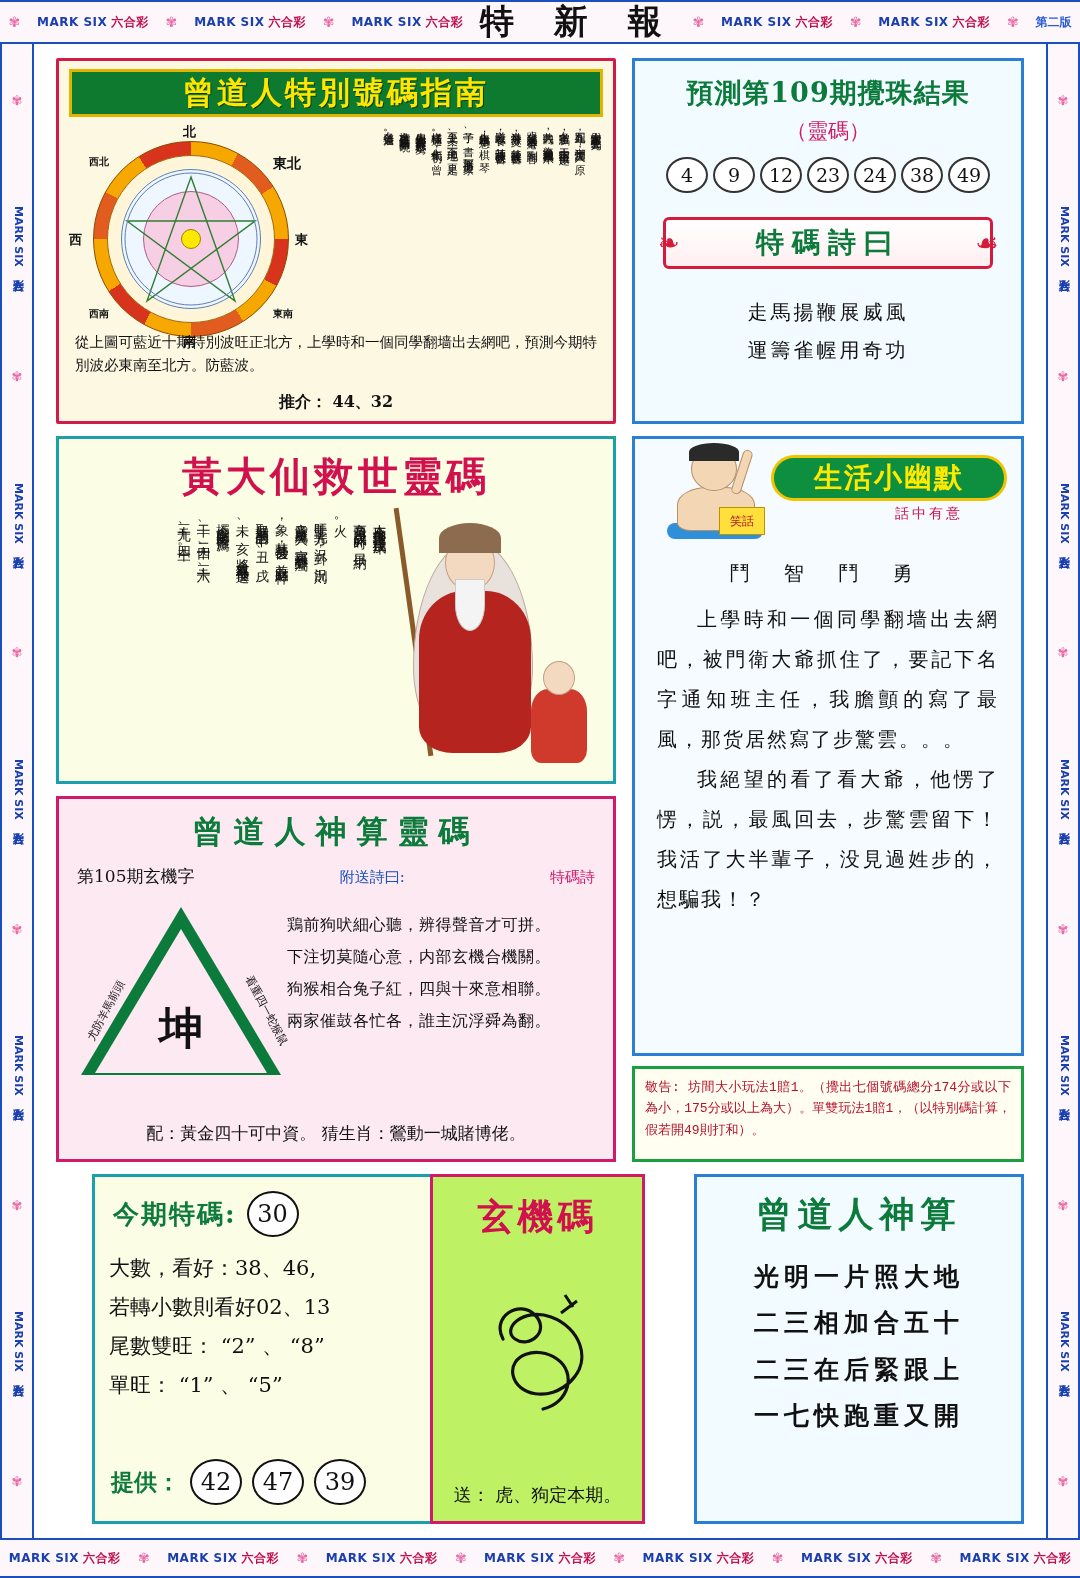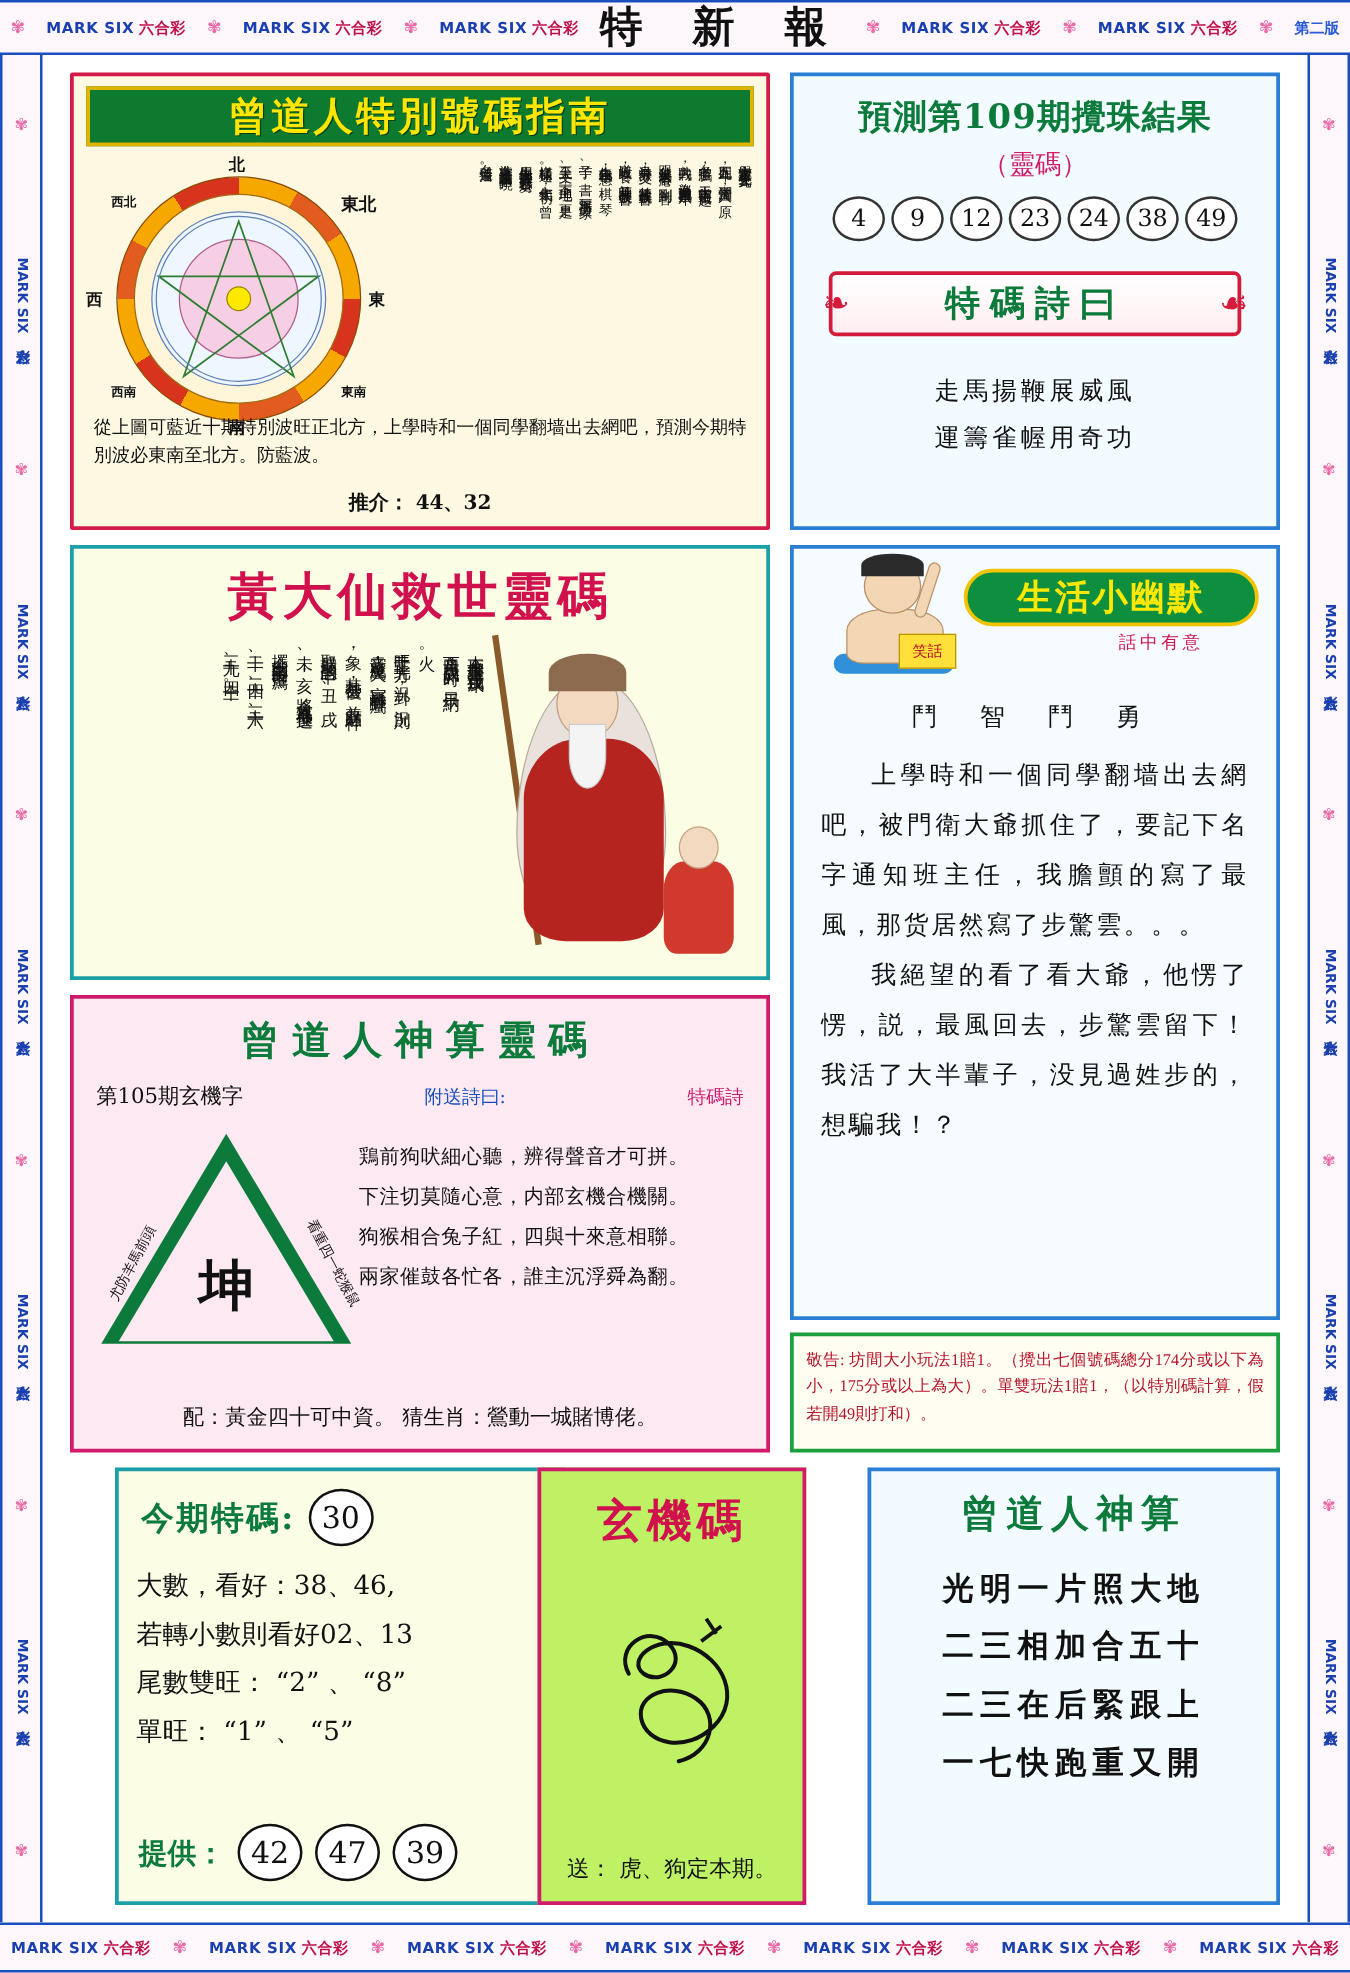--- a/index.html
+++ b/index.html
@@ -237,21 +237,21 @@
     font-family:"DejaVu Serif", serif; font-size:20px; line-height:2.0;
     color:#111; letter-spacing:2px; text-align:justify;
   }
   .humor-title { text-align:center; letter-spacing:14px; margin-bottom:6px; }
   .humor-p { text-indent:2em; }
   
   #p5 {
     left:594px; top:1018px; width:392px; height:96px;
     background:#fffef0; border:3px solid #1aa03f;
     padding:8px 10px;
-    font-family:Liberation Serif, serif; font-size:13px; line-height:1.65;
+    font-family:Liberation Mono, monospace; font-size:13px; line-height:1.65;
     color:#b4122c; text-align:justify;
   }
   
   #p6 {
     left:18px; top:748px; width:560px; height:366px;
     background:#fde9f2; border:3px solid #d01b6a;
   }
   #p6 .hdr {
     text-align:center; margin-top:12px;
     font-family:"DejaVu Serif", serif; font-size:31px; font-weight:bold;
@@ -338,21 +338,21 @@
     position:absolute; left:10px; right:10px; bottom:14px; text-align:center;
     font-family:"DejaVu Serif", serif; font-size:18px; color:#111;
   }
   
   #p9 {
     left:656px; top:1126px; width:330px; height:350px;
     background:#f2fbff; border:3px solid #2a7fd4;
   }
   #p9 .hdr {
     text-align:center; margin-top:14px;
-    font-family:"DejaVu Serif", serif; font-size:30px; font-weight:bold; color:#0b7a3a;
+    font-family:"DejaVu Serif", serif; font-size:35px; font-weight:bold; color:#0b7a3a;
     letter-spacing:6px;
   }
   #p9 .verses {
     margin-top:16px; padding:0 16px;
     font-family:"DejaVu Serif", serif; font-size:25px; font-weight:bold;
     line-height:1.85; color:#111; letter-spacing:5px; text-align:center;
   }
 </style>
 </head>
 <body>

